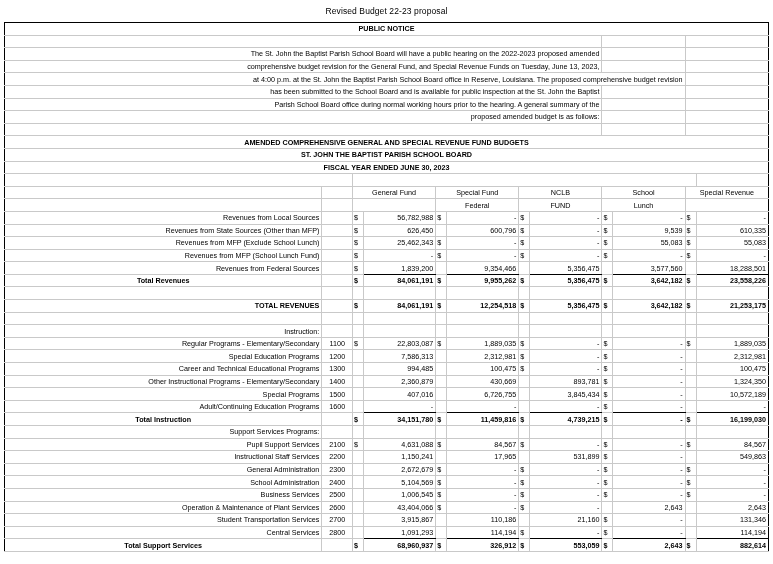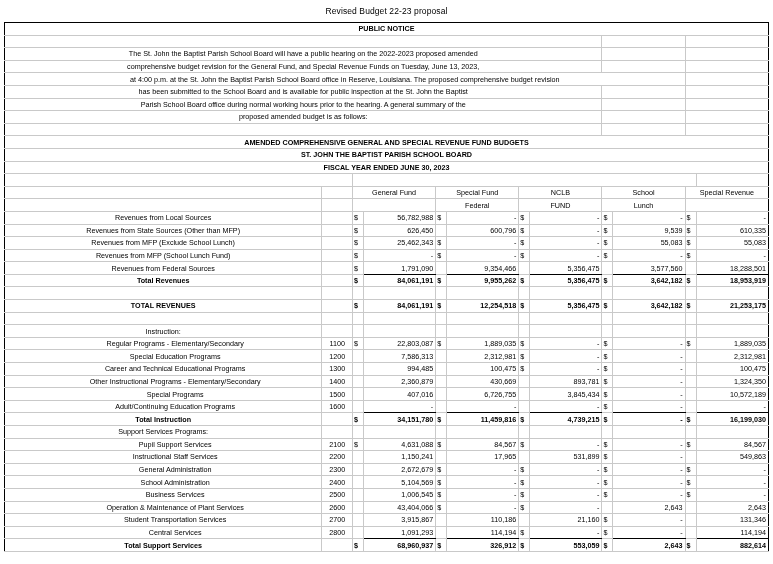--- a/index.html
+++ b/index.html
@@ -37,21 +37,21 @@
   col.c-label{width:290px;}
   col.c-code{width:28px;}
   col.c-d{width:10px;}
   col.c-num{width:66px;}
   .b-top{border-top:1px solid #000 !important;}
   .b-left{border-left:1px solid #000 !important;}
   .b-right{border-right:1px solid #000 !important;}
 
   .ctr{text-align:center;}
   .rt{text-align:right;}
-  .lt{text-align:center;}
+  .lt{text-align:right;}
   .bold{font-weight:bold;}
   .indent2{padding-left:26px !important;}
   .dollar{text-align:left;padding-left:1px !important;}
   .colhdr{font-weight:normal;text-align:center;}
   .blankrow td{height:11.6px;}
   .underline-num{border-bottom:1px solid #000 !important;}
 </style>
 </head>
 <body>
 
@@ -214,21 +214,21 @@
         <td class="dollar">$</td>
         <td class="rt">-</td>
         <td class="dollar">$</td>
         <td class="rt b-right">-</td>
       </tr>
 
       <tr>
         <td class="b-left lt">Revenues from Federal Sources</td>
         <td class="ctr"></td>
         <td class="dollar">$</td>
-        <td class="rt underline-num">1,791,090</td>
+        <td class="rt underline-num">1,839,200</td>
         <td class="dollar"></td>
         <td class="rt underline-num">9,354,466</td>
         <td class="dollar"></td>
         <td class="rt underline-num">5,356,475</td>
         <td class="dollar"></td>
         <td class="rt underline-num">3,577,560</td>
         <td class="dollar"></td>
         <td class="rt b-right underline-num">18,288,501</td>
       </tr>
 
@@ -237,21 +237,21 @@
         <td class="ctr"></td>
         <td class="dollar bold">$</td>
         <td class="rt bold">84,061,191</td>
         <td class="dollar bold">$</td>
         <td class="rt bold">9,955,262</td>
         <td class="dollar bold">$</td>
         <td class="rt bold">5,356,475</td>
         <td class="dollar bold">$</td>
         <td class="rt bold">3,642,182</td>
         <td class="dollar bold">$</td>
-        <td class="rt bold b-right">18,953,919</td>
+        <td class="rt bold b-right">23,558,226</td>
       </tr>
 
 
       <tr class="blankrow">
         <td class="b-left"></td>
         <td></td>
         <td></td>
           <td></td>
         <td></td>
           <td></td>

